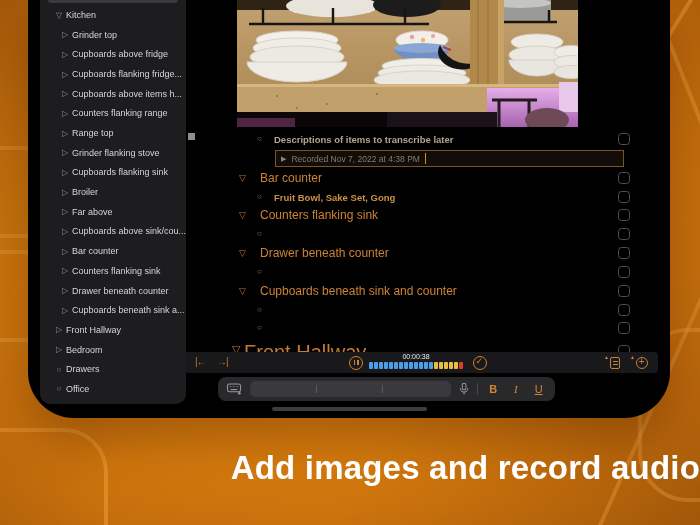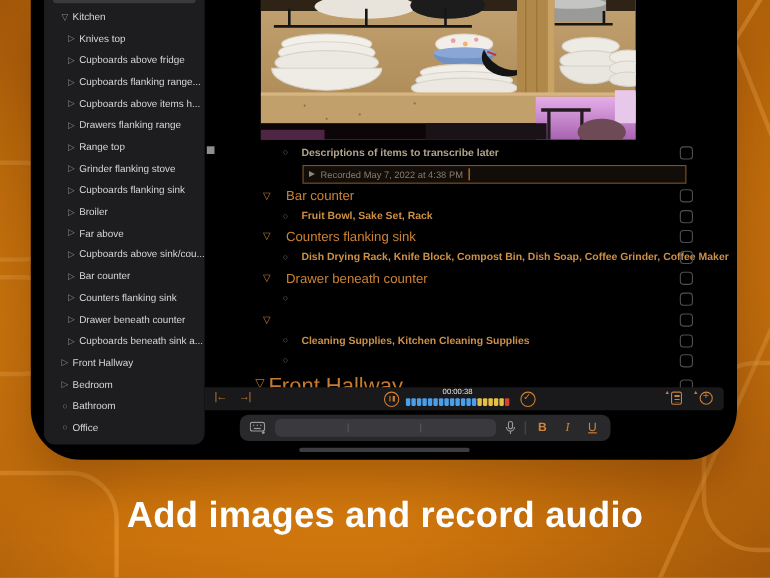--- a/index.html
+++ b/index.html
@@ -76,21 +76,21 @@
   .suggest { width:218px; height:16px; background:#3a3a3e; border-radius:5px; position:relative; }
   .suggest::before, .suggest::after { content:""; position:absolute; top:4px; width:1px; height:8px; background:#57575c; }
   .suggest::before { left:33%; } .suggest::after { left:66%; }
   .fmt-divider { width:1px; height:12px; background:#4a4a4e; }
   .fmt { color:#d38336; font-size:11px; width:16px; text-align:center; }
   .fmt-b { font-weight:700; }
   .fmt-i { font-style:italic; font-family:"Liberation Serif", serif; }
   .fmt-u { text-decoration:underline; }
   .home-indicator { position:absolute; left:86px; top:407px; width:155px; height:4px; border-radius:2px; background:#3d3d40; z-index:7; }
 
-  .caption { position:absolute; left:0; right:0; top:449px; text-align:center; font-size:33px; font-weight:700;
+  .caption { position:absolute; left:0; right:0; top:449px; text-align:right; font-size:33px; font-weight:700;
     color:#ffffff; letter-spacing:.2px; z-index:3; }
 </style>
 </head>
 <body>
 
 <div class="stage">
 
   <svg class="bg-decor" width="700" height="525" viewBox="0 0 700 525">
     <g fill="none" stroke="#ffb24d" stroke-opacity="0.38" stroke-width="4">
       <rect x="-58" y="148" width="108" height="88" rx="28"></rect>
@@ -107,37 +107,37 @@
 
     <div class="sidebar">
       <div class="search-edge"></div>
       <div class="sb-list">
           <div class="sb-item lv0" style="top: 5px;">
     <span class="sb-icon">▽</span>
     <span class="sb-label">Kitchen</span>
   </div>
           <div class="sb-item lv1" style="top: 24.68px;">
     <span class="sb-icon">▷</span>
-    <span class="sb-label">Knives top</span>
+    <span class="sb-label">Grinder top</span>
   </div>
           <div class="sb-item lv1" style="top: 44.36px;">
     <span class="sb-icon">▷</span>
     <span class="sb-label">Cupboards above fridge</span>
   </div>
           <div class="sb-item lv1" style="top: 64.04px;">
     <span class="sb-icon">▷</span>
-    <span class="sb-label">Cupboards flanking range...</span>
+    <span class="sb-label">Cupboards flanking fridge...</span>
   </div>
           <div class="sb-item lv1" style="top: 83.72px;">
     <span class="sb-icon">▷</span>
     <span class="sb-label">Cupboards above items h...</span>
   </div>
           <div class="sb-item lv1" style="top: 103.4px;">
     <span class="sb-icon">▷</span>
-    <span class="sb-label">Drawers flanking range</span>
+    <span class="sb-label">Counters flanking range</span>
   </div>
           <div class="sb-item lv1" style="top: 123.08px;">
     <span class="sb-icon">▷</span>
     <span class="sb-label">Range top</span>
   </div>
           <div class="sb-item lv1" style="top: 142.76px;">
     <span class="sb-icon">▷</span>
     <span class="sb-label">Grinder flanking stove</span>
   </div>
           <div class="sb-item lv1" style="top: 162.44px;">
@@ -175,21 +175,21 @@
           <div class="sb-item lv0" style="top: 319.88px;">
     <span class="sb-icon">▷</span>
     <span class="sb-label">Front Hallway</span>
   </div>
           <div class="sb-item lv0" style="top: 339.56px;">
     <span class="sb-icon">▷</span>
     <span class="sb-label">Bedroom</span>
   </div>
           <div class="sb-item lv0" style="top: 359.24px;">
     <span class="sb-icon">○</span>
-    <span class="sb-label">Bathroom</span>
+    <span class="sb-label">Drawers</span>
   </div>
           <div class="sb-item lv0" style="top: 378.92px;">
     <span class="sb-icon">○</span>
     <span class="sb-label">Office</span>
   </div>
         </div>
     </div>
 
     <div class="main">
 
@@ -262,60 +262,59 @@
       <span class="drag-handle"></span>
       <div class="rows">
           <div class="row row-item muted" style="top: 130px; height: 18.7px;">
     <span class="bullet">○</span>
     <span class="txt">Descriptions of items to transcribe later</span>
   <span class="cbx"></span>
           </div>
           <div class="row row-audio" style="top: 148.7px; height: 19.5px;">
     <span class="audio-box">
       <span class="play-icon">▶</span>
-      <span class="audio-label">Recorded May 7, 2022 at 4:38 PM</span>
+      <span class="audio-label">Recorded Nov 7, 2022 at 4:38 PM</span>
       <span class="cursor"></span>
     </span>
   </div>
           <div class="row row-section" style="top: 168.2px; height: 19px;">
     <span class="tri">▽</span>
     <span class="txt">Bar counter</span>
   <span class="cbx"></span>
           </div>
           <div class="row row-item" style="top: 187.2px; height: 18.7px;">
     <span class="bullet">○</span>
-    <span class="txt">Fruit Bowl, Sake Set, Rack</span>
+    <span class="txt">Fruit Bowl, Sake Set, Gong</span>
   <span class="cbx"></span>
           </div>
           <div class="row row-section" style="top: 205.9px; height: 19px;">
     <span class="tri">▽</span>
     <span class="txt">Counters flanking sink</span>
   <span class="cbx"></span>
           </div>
           <div class="row row-item" style="top: 224.9px; height: 18.7px;">
     <span class="bullet">○</span>
-    <span class="txt">Dish Drying Rack, Knife Block, Compost Bin, Dish Soap, Coffee Grinder, Coffee Maker</span>
   <span class="cbx"></span>
           </div>
           <div class="row row-section" style="top: 243.6px; height: 19px;">
     <span class="tri">▽</span>
     <span class="txt">Drawer beneath counter</span>
   <span class="cbx"></span>
           </div>
           <div class="row row-item" style="top: 262.6px; height: 18.7px;">
     <span class="bullet">○</span>
   <span class="cbx"></span>
           </div>
           <div class="row row-section" style="top: 281.3px; height: 19px;">
     <span class="tri">▽</span>
+    <span class="txt">Cupboards beneath sink and counter</span>
   <span class="cbx"></span>
           </div>
           <div class="row row-item" style="top: 300.3px; height: 18.7px;">
     <span class="bullet">○</span>
-    <span class="txt">Cleaning Supplies, Kitchen Cleaning Supplies</span>
   <span class="cbx"></span>
           </div>
           <div class="row row-item" style="top: 319px; height: 18.7px;">
     <span class="bullet">○</span>
   <span class="cbx"></span>
           </div>
           <div class="row row-heading" style="top: 337.7px; height: 28px;">
     <span class="tri">▽</span>
     <span class="txt">Front Hallway</span>
   <span class="cbx"></span>

